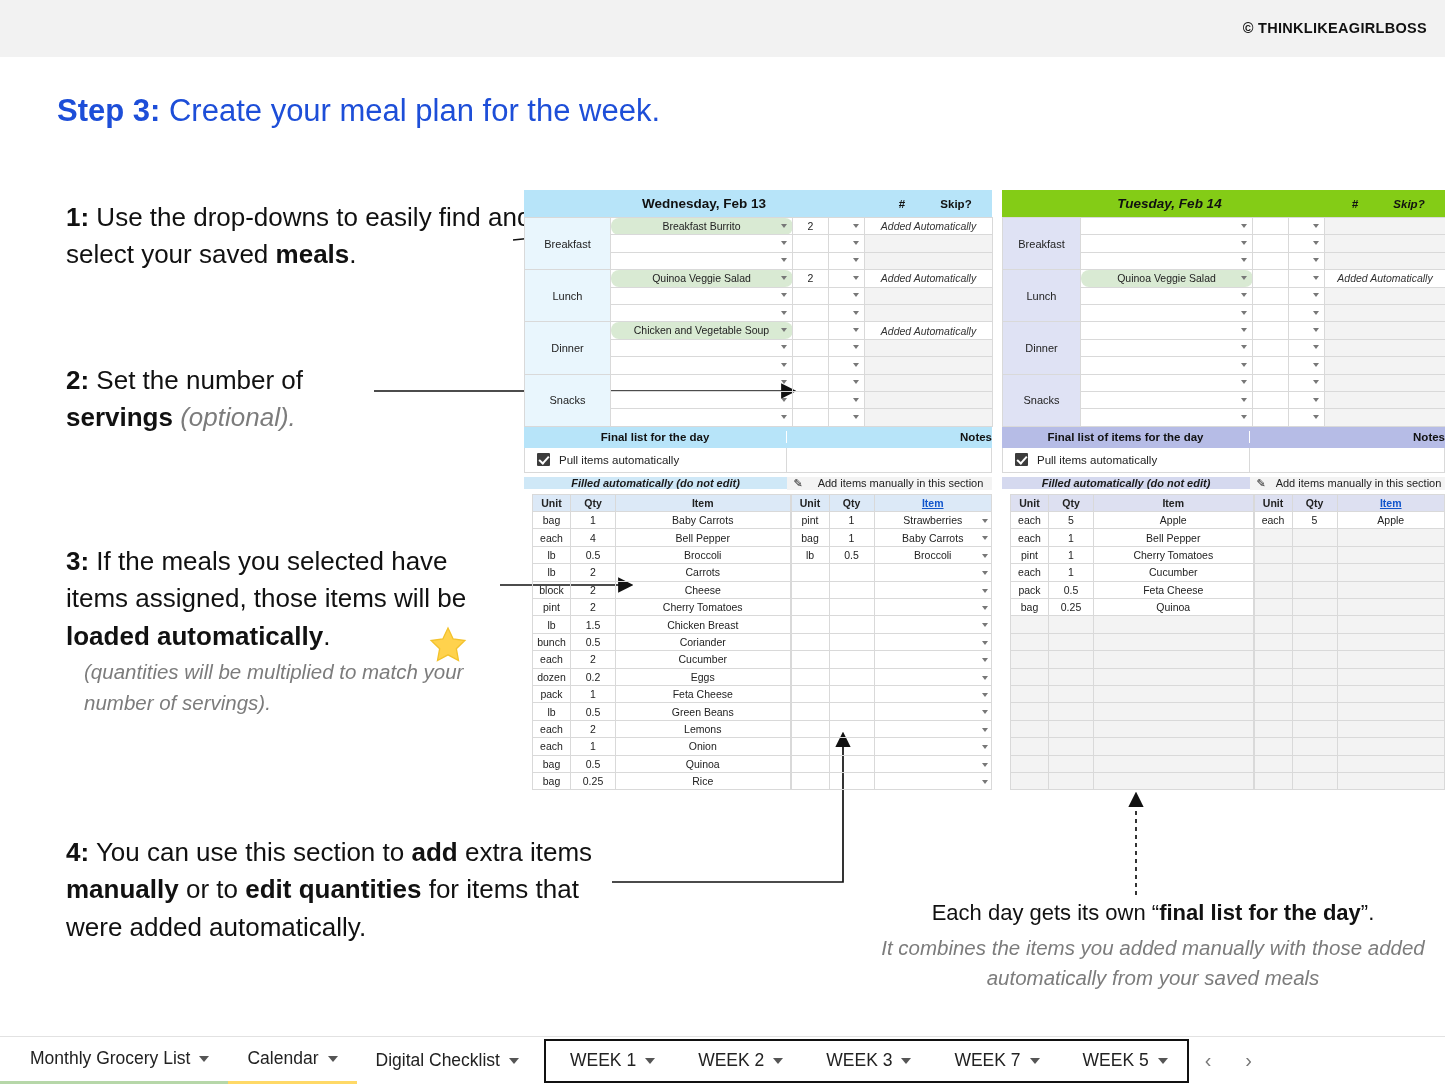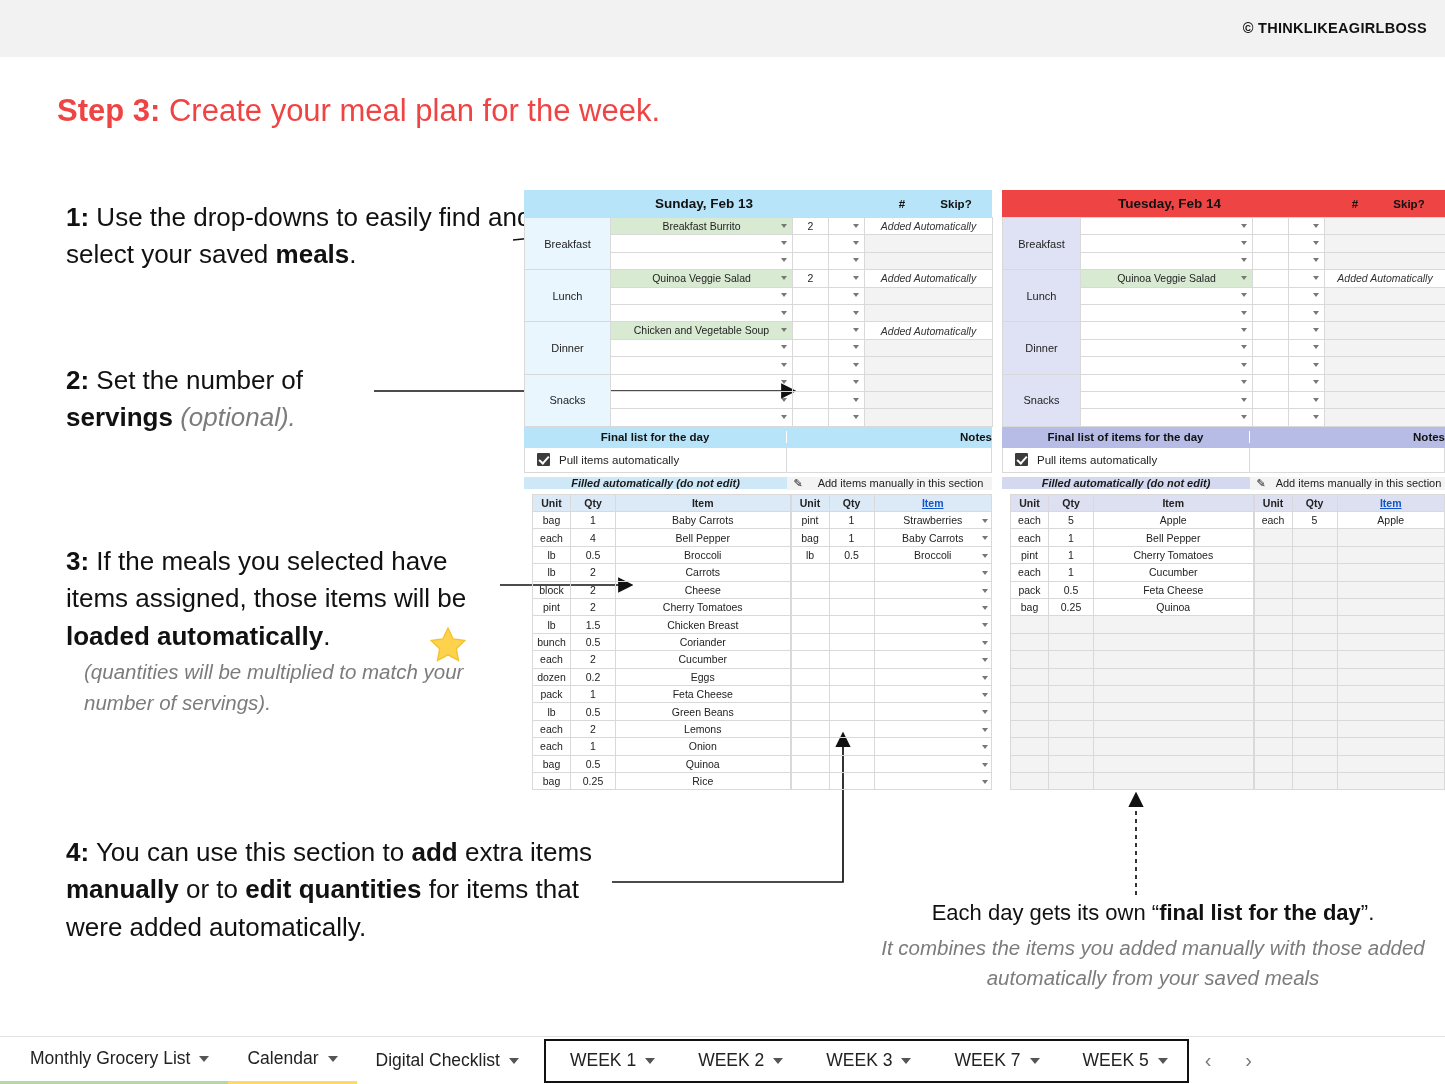--- a/index.html
+++ b/index.html
@@ -17,21 +17,21 @@
     position:absolute; top:0; left:0; width:1445px; height:57px;
     background:#f2f2f2;
   }
   .brand {
     position:absolute; right:18px; top:20px;
     font-size:14.5px; font-weight:bold; letter-spacing:.3px; color:#111;
   }
   
   .headline {
     position:absolute; left:57px; top:93px;
-    font-size:31px; color:#ef4444; white-space:nowrap;
+    font-size:31px; color:#1d4ed8; white-space:nowrap;
   }
   .headline b { font-weight:bold; }
   .headline span.light { font-weight:normal; }
 
   
   .anno { position:absolute; font-size:26px; line-height:1.44; color:#111; }
   .anno b { font-weight:bold; }
   .anno .num { font-weight:bold; }
   .gray-it { color:#7c7c7c; font-style:italic; }
 
@@ -62,36 +62,36 @@
   #sheet-tue { left:1002px; top:190px; width:443px; }
 
   .day-head {
     height:27px; display:flex; align-items:center;
     font-weight:bold; font-size:13.5px; color:#111;
   }
   .day-head .title { flex:1; text-align:center; }
   .day-head .hash { width:36px; text-align:center; font-size:11.5px; }
   .day-head .skip { width:72px; text-align:center; font-size:11.5px; }
   #sheet-mon .day-head { background:#b7e4f9; }
-  #sheet-tue .day-head { background:#ef4444; }
+  #sheet-tue .day-head { background:#84cc16;font-style:italic; }
 
   .grid { border-collapse:collapse; width:100%; table-layout:fixed; }
   .grid td { border:1px solid #d9d9d9; height:17.4px; padding:0 2px; vertical-align:middle; }
   .meal-label { background:#ffffff; text-align:center; font-size:11px; color:#222;margin-top:36px; }
   #sheet-mon .meal-label { background:#e9f6fd; }
   #sheet-tue .meal-label { background:#dfe2f4; }
 
   .dd { position:relative; height:15px; }
   .dd .txt { text-align:center; font-size:10.5px; line-height:15px; white-space:nowrap; overflow:hidden; }
   .dd .car {
     position:absolute; right:3px; top:5px; width:0; height:0;
     border-left:3.5px solid transparent; border-right:3.5px solid transparent;
     border-top:4px solid #777;
   }
-  .cell-green { background:#d9ead3; }
+  .cell-green { background:#d9ead3;border-radius:8px; }
   .num-cell { text-align:center; }
   .auto-note { font-style:italic; text-align:center; color:#333; font-size:10.5px; }
   .shade { background:#f3f3f3; }
 
   .band {
     display:flex; height:21px; align-items:center;
     font-size:11.5px; font-weight:bold; color:#111;
   }
   #sheet-mon .band { background:#b7e4f9; }
   #sheet-tue .band { background:#b6bce6; }
@@ -215,21 +215,21 @@
 
   <path d="M500,585 L630,585" stroke="#111" stroke-width="1.7" fill="none" marker-end="url(#ah)"></path>
 
   <path d="M612,882 L843,882 L843,735" stroke="#111" stroke-width="1.7" fill="none" marker-end="url(#ah)"></path>
 
   <path d="M1136,895 L1136,795" stroke="#111" stroke-width="1.7" fill="none" stroke-dasharray="4,4" marker-end="url(#ah)"></path>
 </svg>
 
 <div class="sheet" id="sheet-mon">
   <div class="day-head">
-    <div class="title">Sunday, Feb 13</div>
+    <div class="title">Wednesday, Feb 13</div>
     <div class="hash">#</div>
     <div class="skip">Skip?</div>
   </div>
   <table class="grid">
     <colgroup>
         <col style="width:86px">
         <col style="width:182px">
         <col style="width:36px">
         <col style="width:36px">
         <col style="width:128px">

